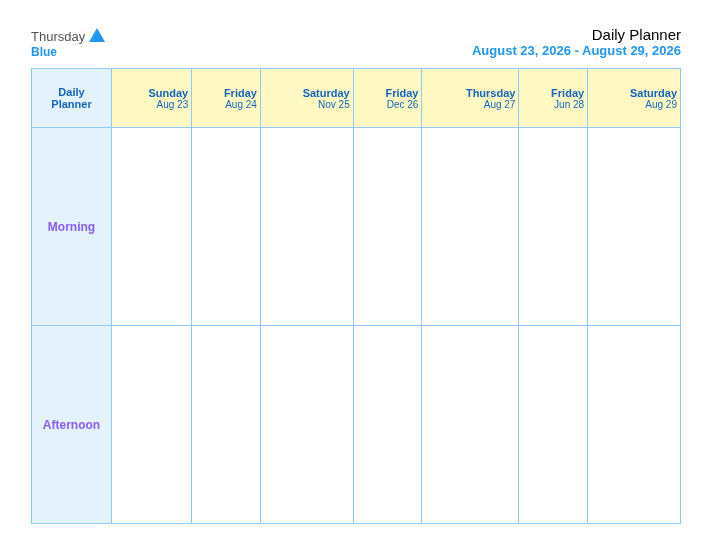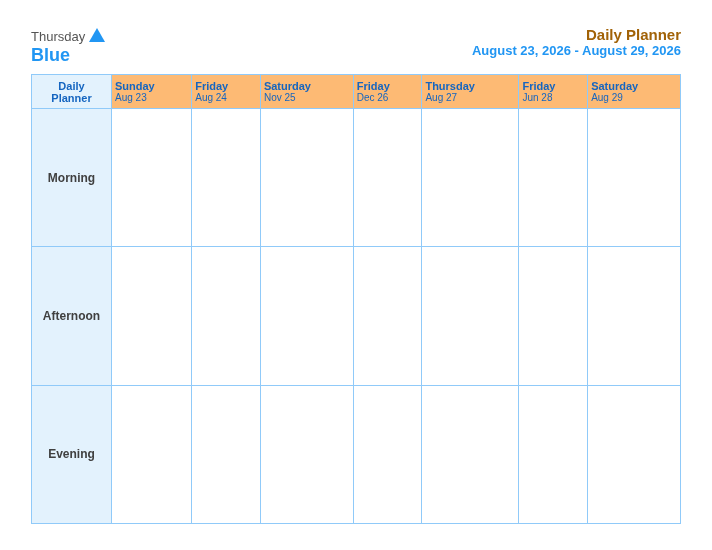--- a/index.html
+++ b/index.html
@@ -26,21 +26,21 @@
       align-items: flex-start;
       margin-bottom: 10px;
     }
     .logo-text-general {
       font-size: 13px;
       color: #555;
       font-weight: normal;
       line-height: 1;
     }
     .logo-text-blue {
-      font-size: 18px;
+      font-size: 12px;
       color: #2196F3;
       font-weight: bold;
       line-height: 1;
     }
     .logo-icon {
       width: 20px;
       height: 20px;
       margin-left: 2px;
     }
     .logo-stack {
@@ -50,41 +50,41 @@
     }
     .logo-row {
       display: flex;
       align-items: center;
     }
     .title-block {
       text-align: right;
     }
     .title-main {
       font-size: 15px;
-      color: #a16207;
-      font-weight: bold;
+      color: #000000;
+      font-weight: normal;
       text-align: right;
     }
     .title-date {
       font-size: 13px;
       color: #2196F3;
       font-weight: bold;
       text-align: center;
     }
     .calendar-table {
       border-collapse: collapse;
       width: 100%;
       flex: 1;
     }
     .calendar-table th, .calendar-table td {
       border: 1px solid #90CAF9;
     }
     .header-cell {
-      background: #fdba74;
-      text-align: left;
+      background: #fef9c3;
+      text-align: right;
       padding: 5px 3px;
       color: #1565C0;
       font-size: 11px;
       font-weight: bold;
       border: 1px solid #90CAF9;
     }
     .header-cell .day-name {
       font-weight: bold;
       font-size: 11px;
       color: #1565C0;
@@ -92,34 +92,34 @@
     .header-cell .day-date {
       font-weight: normal;
       font-size: 10px;
       color: #1565C0;
     }
     .row-label-cell {
       background: #E3F2FD;
       text-align: center;
       font-size: 12px;
       font-weight: bold;
-      color: #404040;
+      color: #8b5cf6;
       width: 80px;
       padding: 6px 4px;
       vertical-align: middle;
     }
     .day-cell {
       background: #fff;
       width: calc((100% - 80px) / 7);
       min-height: 80px;
     }
     .planner-header-cell {
       background: #E3F2FD;
       text-align: center;
-      padding: 4px 3px;
+      padding: 17px 3px;
       color: #1565C0;
       font-size: 11px;
       font-weight: bold;
       width: 80px;
       vertical-align: middle;
     }
     tbody tr td {
       height: 110px;
     }
   </style>
@@ -195,25 +195,15 @@
       <tr>
         <td class="row-label-cell">Afternoon</td>
         <td class="day-cell"></td>
         <td class="day-cell"></td>
         <td class="day-cell"></td>
         <td class="day-cell"></td>
         <td class="day-cell"></td>
         <td class="day-cell"></td>
         <td class="day-cell"></td>
       </tr>
-      <tr>
-        <td class="row-label-cell">Evening</td>
-        <td class="day-cell"></td>
-        <td class="day-cell"></td>
-        <td class="day-cell"></td>
-        <td class="day-cell"></td>
-        <td class="day-cell"></td>
-        <td class="day-cell"></td>
-        <td class="day-cell"></td>
-      </tr>
     </tbody>
   </table>
 </div>
 
 </body></html>

